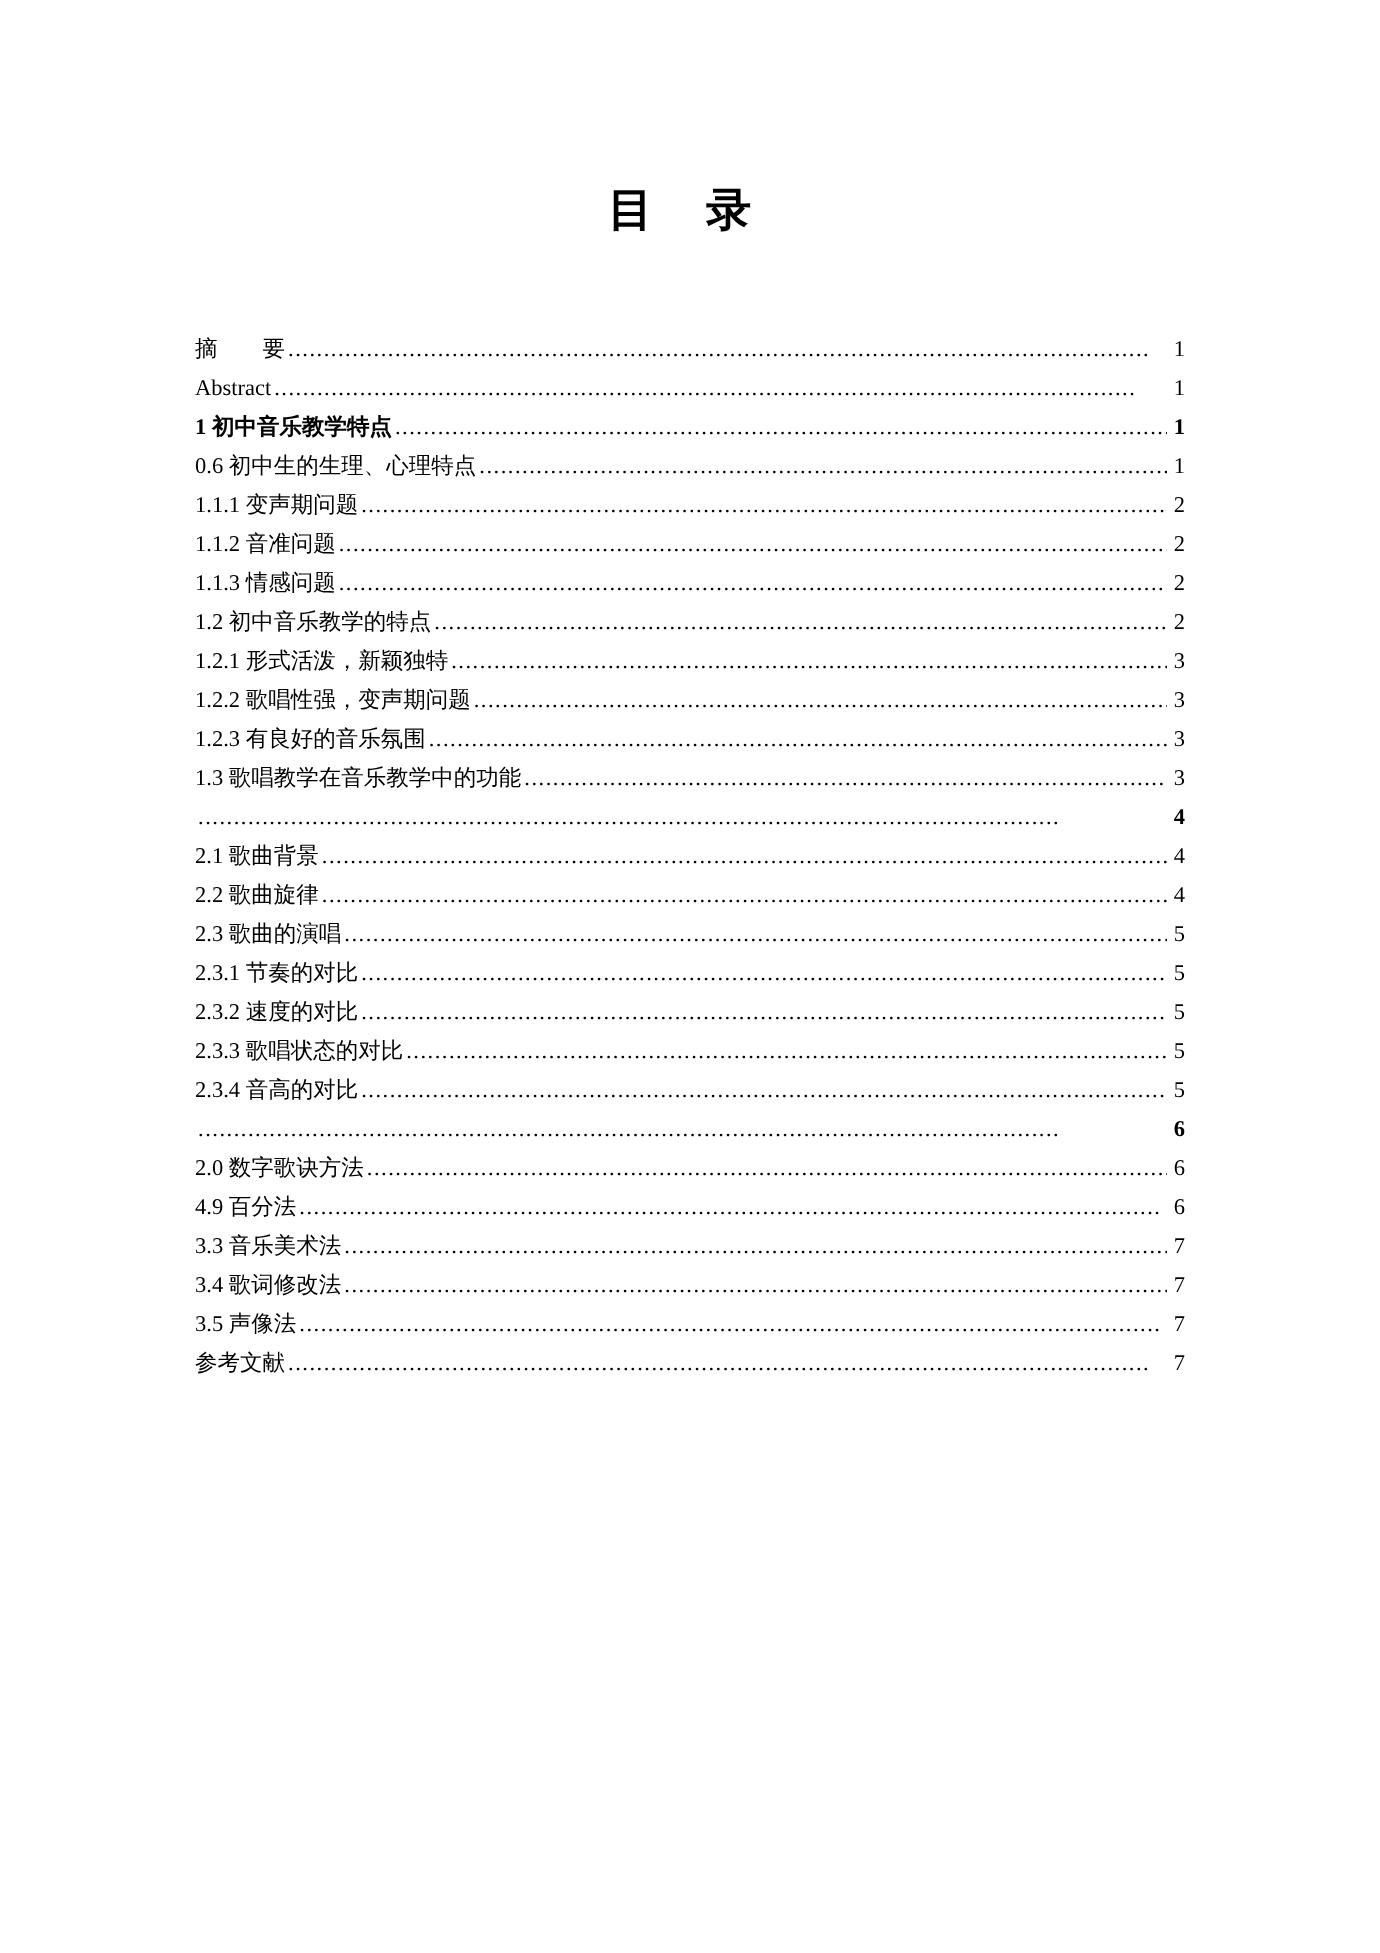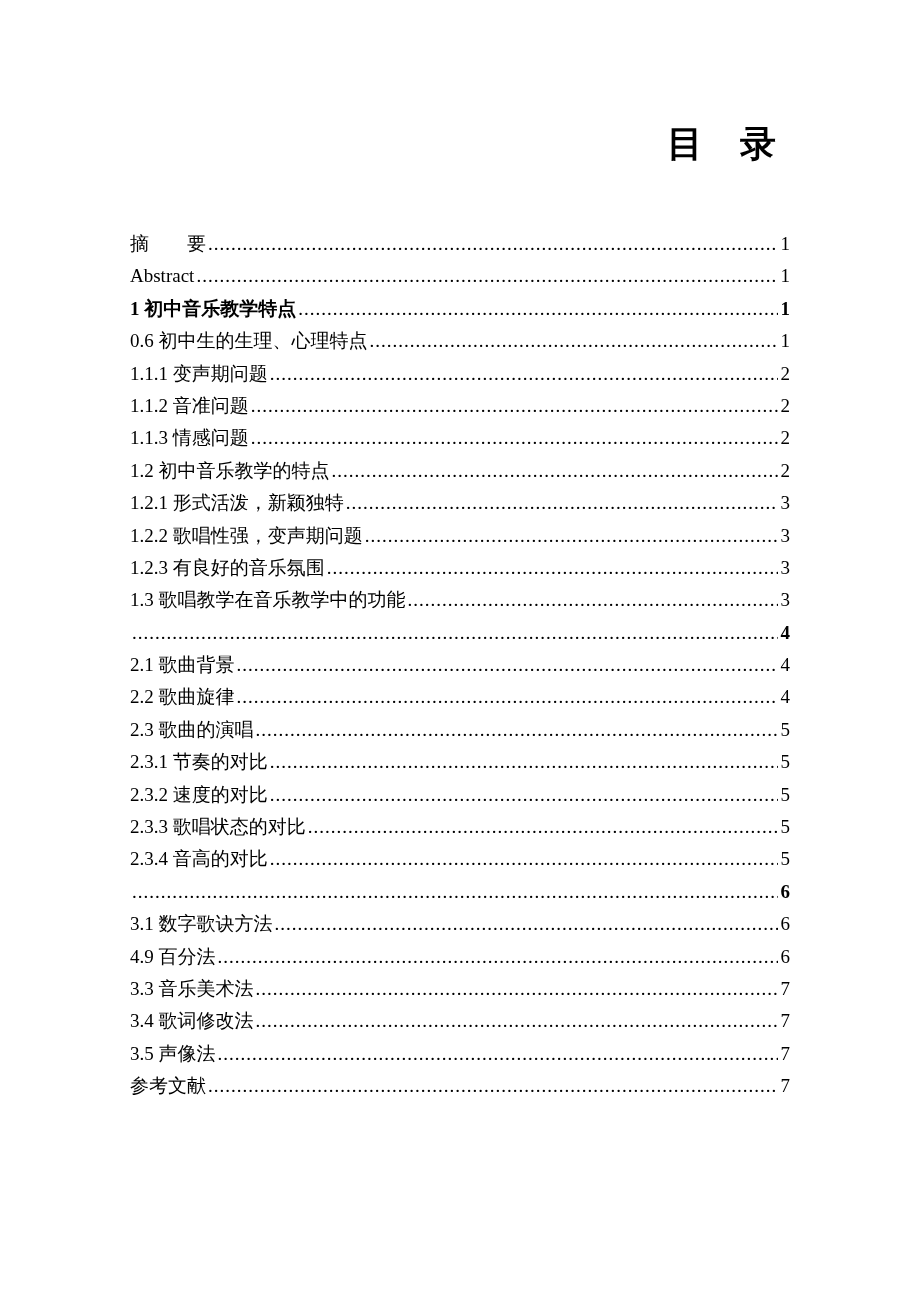--- a/index.html
+++ b/index.html
@@ -9,29 +9,29 @@
     }
     body {
       background: #ffffff;
       width: 920px;
       height: 1302px;
       font-family: "SimSun", "宋体", serif;
       color: #000000;
       padding: 120px 130px 0 130px;
     }
     .title {
-      text-align: right;
-      font-size: 36px;
+      text-align: center;
+      font-size: 30px;
       font-weight: bold;
       letter-spacing: 14px;
       margin-bottom: 60px;
       font-family: "SimSun", serif;
     }
     .toc {
-      font-size: 19px;
+      font-size: 15px;
       line-height: 1.6;
     }
     .toc-row {
       display: flex;
       align-items: baseline;
       white-space: nowrap;
       margin-bottom: 2px;
     }
     .toc-label {
       flex-shrink: 0;
@@ -158,21 +158,21 @@
     <div class="toc-row">
       <span class="toc-label">2.3.4 音高的对比 </span>
       <span class="toc-dots"></span>
       <span class="toc-page">5</span>
     </div>
     <div class="toc-row">
       <span class="toc-dots"></span>
       <span class="toc-page bold">6</span>
     </div>
     <div class="toc-row">
-      <span class="toc-label">3.1 数字歌诀方法</span>
+      <span class="toc-label">2.0 数字歌诀方法</span>
       <span class="toc-dots"></span>
       <span class="toc-page">6</span>
     </div>
     <div class="toc-row">
       <span class="toc-label">4.9 百分法</span>
       <span class="toc-dots"></span>
       <span class="toc-page">6</span>
     </div>
     <div class="toc-row">
       <span class="toc-label">3.3 音乐美术法</span>

